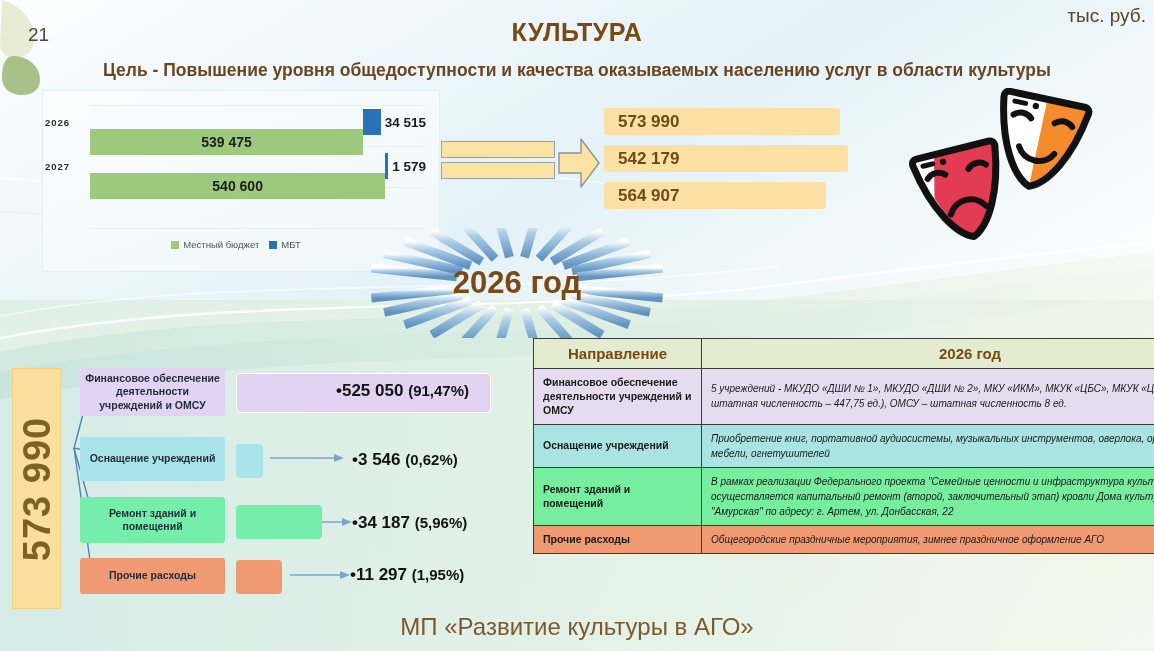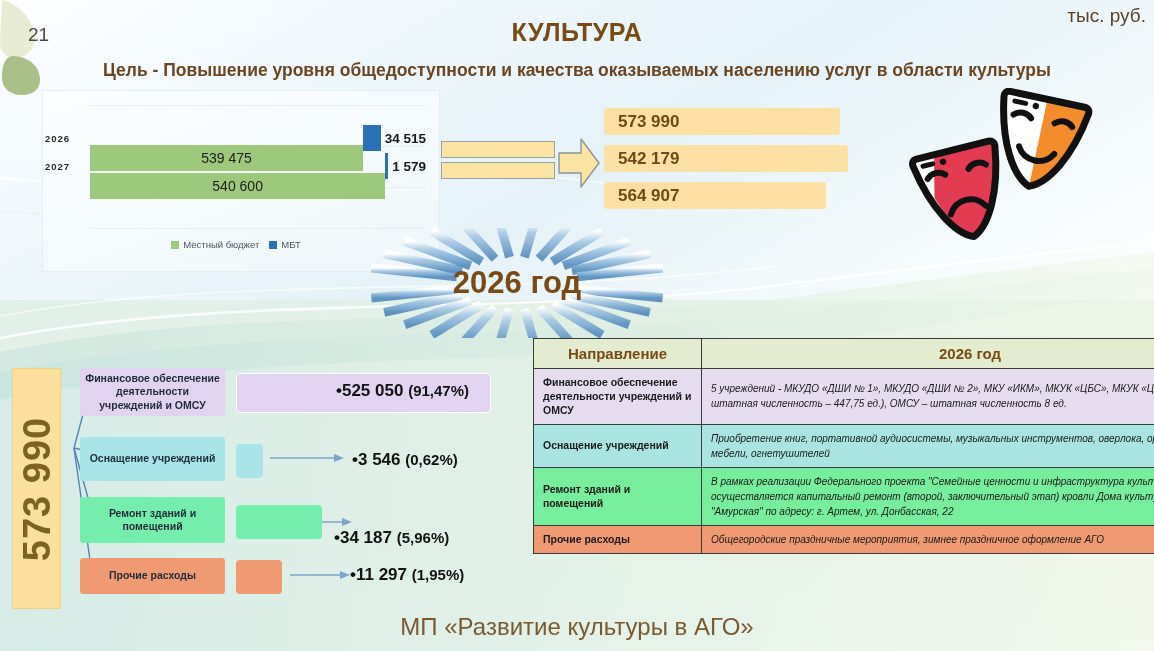--- a/index.html
+++ b/index.html
@@ -31,21 +31,21 @@
   
   .chart-panel{position:absolute;left:42px;top:90px;width:396px;height:180px;
     background:linear-gradient(160deg,#fbfdfe 0%,#f4fafc 60%,#eef7fa 100%);
     border:1px solid #e3eff4;z-index:5;}
   .chart-plot{position:absolute;left:47px;top:12px;width:336px;height:125px;}
   .grid-line{position:absolute;left:0;width:100%;height:1px;background:#e8eef1;}
   .bar-row{position:absolute;left:0;width:100%;height:30px;display:flex;align-items:center;}
   .bar-label{position:absolute;left:-45px;width:40px;text-align:left;
     font-size:9.5px;font-weight:bold;color:#2a2a2a;letter-spacing:1px;}
   .bar-green{height:26px;background:#9cc97b;display:flex;align-items:center;justify-content:center;
-    font-size:14px;font-weight:normal;color:#1e1e1e;margin-top:40px;}
+    font-size:14px;font-weight:bold;color:#1e1e1e;margin-top:40px;}
   .bar-blue{height:26px;background:#2a72b5;}
   .bar-val{font-size:13.5px;font-weight:bold;color:#1a1a1a;margin-left:4px;white-space:nowrap;}
   .legend{position:absolute;left:0;top:148px;width:100%;text-align:center;
     font-size:9.5px;color:#4a5560;}
   .lg-sw{display:inline-block;width:8px;height:8px;vertical-align:-1px;margin-right:4px;}
 
   
   .ybar-sm{position:absolute;width:112px;height:15px;background:#fbe3a4;border:1px solid #9aa1a6;z-index:6;}
   .yarrow{position:absolute;left:557px;top:135px;z-index:6;}
   .ytotal{position:absolute;height:27px;background:#fde0a4;border-radius:3px;
@@ -132,21 +132,21 @@
 <div class="title">КУЛЬТУРА</div>
 <div class="units">тыс. руб.</div>
 <div class="subtitle">Цель - Повышение уровня общедоступности и качества оказываемых населению услуг в области культуры</div>
 
 <div class="chart-panel">
   <div class="chart-plot" id="plot">
       <div class="grid-line" style="top: 2px;"></div>
       <div class="grid-line" style="top: 43px;"></div>
       <div class="grid-line" style="top: 84px;"></div>
       <div class="grid-line" style="top: 125px;"></div>
-      <div class="bar-row" style="top: 20px;">
+      <div class="bar-row" style="top: 4px;">
         <div class="bar-label">2026</div>
         <div class="bar-green" style="width: 302.106px; background: rgb(156, 201, 123);">539 475</div>
         <div class="bar-blue" style="width: 19.3284px; background: rgb(42, 114, 181);"></div>
         <div class="bar-val">34 515</div>
       </div>
       <div class="bar-row" style="top: 48px;">
         <div class="bar-label">2027</div>
         <div class="bar-green" style="width: 302.736px; background: rgb(156, 201, 123);">540 600</div>
         <div class="bar-blue" style="width: 3px; background: rgb(42, 114, 181);"></div>
         <div class="bar-val">1 579</div>
@@ -267,21 +267,21 @@
     <div class="amount" style="top: 381px; left: 336px;"><span>•</span><span>525 050 </span><span class="pct">(91,47%)</span></div>
     <div class="dirbox" style="top: 437px; height: 44px; background: rgb(169, 228, 234);">
       <span>Оснащение учреждений</span>
     </div>
     <div class="swatch" style="left: 236px; top: 444px; width: 27px; height: 34px; background: rgb(169, 228, 234);"></div>
     <div class="amount" style="top: 450px; left: 352px;"><span>•</span><span>3 546 </span><span class="pct">(0,62%)</span></div>
     <div class="dirbox" style="top: 497px; height: 46px; background: rgb(118, 238, 171);">
       <span>Ремонт зданий и помещений</span>
     </div>
     <div class="swatch" style="left: 236px; top: 505px; width: 86px; height: 34px; background: rgb(118, 238, 171);"></div>
-    <div class="amount" style="top: 513px; left: 334px; margin-top: 15px;"><span>•</span><span>34 187 </span><span class="pct">(5,96%)</span></div>
+    <div class="amount" style="top: 513px; left: 352px;"><span>•</span><span>34 187 </span><span class="pct">(5,96%)</span></div>
     <div class="dirbox" style="top: 558px; height: 36px; background: rgb(239, 154, 114);">
       <span>Прочие расходы</span>
     </div>
     <div class="swatch" style="left: 236px; top: 560px; width: 46px; height: 34px; background: rgb(239, 154, 114);"></div>
     <div class="amount" style="top: 565px; left: 350px;"><span>•</span><span>11 297 </span><span class="pct">(1,95%)</span></div>
   </div>
 
 <table class="tbl">
   <colgroup>
       <col style="width:168px">

